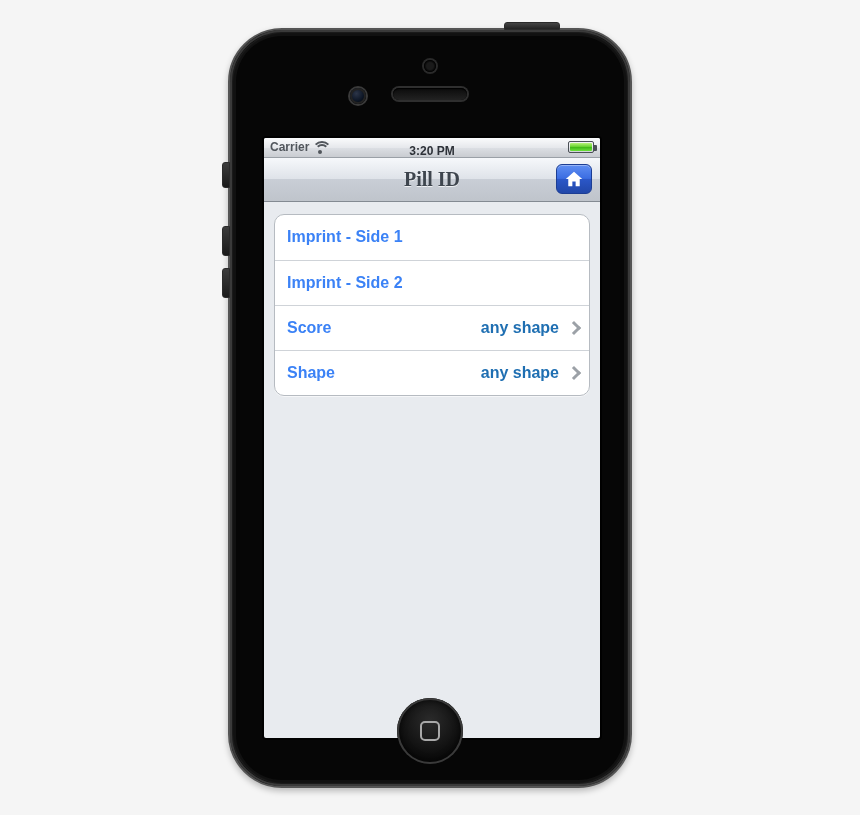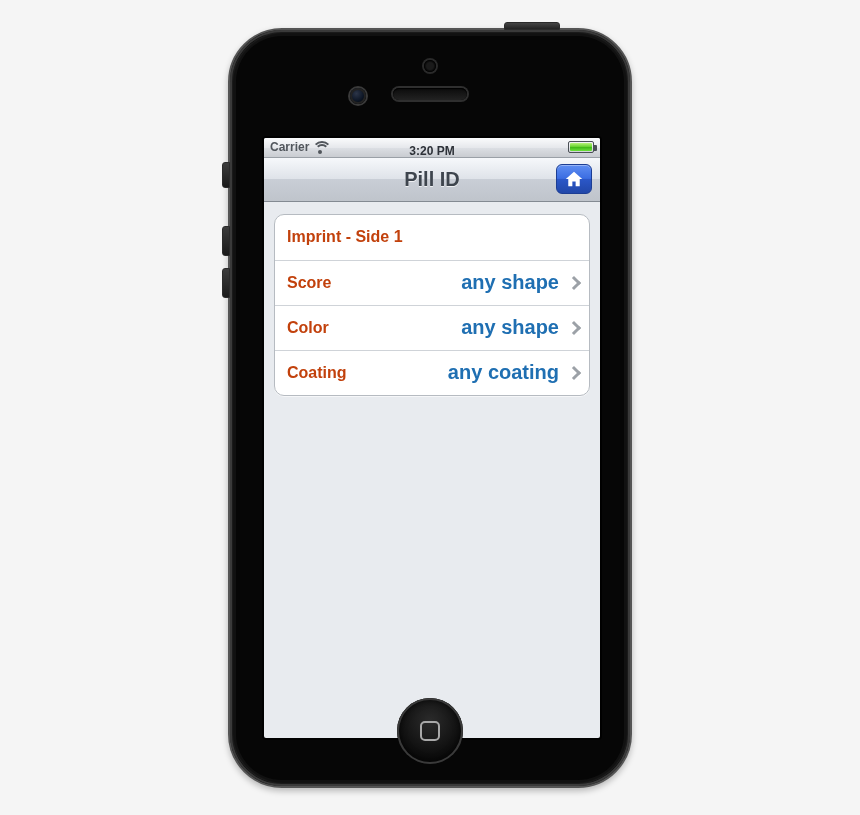--- a/index.html
+++ b/index.html
@@ -117,20 +117,21 @@
     background: linear-gradient(#b8f27a 0%, #61d12a 50%, #3fb516 51%, #6be23a 100%);
   }
 
   
   .navbar {
     height:44px;
     background: linear-gradient(#f6f8fb 0%, #dfe3e9 48%, #c9ced6 50%, #bfc4cb 100%);
     border-bottom:1px solid #838a92;
     display:flex; align-items:center; justify-content:center;
     position:relative;
+    font-family:Liberation Serif, serif;
   }
   .navbar .title {
     font-size:20px; font-weight:bold; color:#3e454e;
     text-shadow: 0 1px 0 rgba(255,255,255,.7);
   }
   .nav-home {
     position:absolute; right:8px; top:50%; transform:translateY(-50%);
     width:36px; height:30px; border-radius:6px;
     background: linear-gradient(#5f8ef2 0%, #3b6de2 48%, #2b57c8 50%, #2147a9 100%);
     border:1px solid #1c3d93;
@@ -152,25 +153,25 @@
   }
   .row {
     height:45px;
     display:flex; align-items:center;
     padding:0 12px;
     border-top:1px solid #cfd3d8;
     position:relative;
   }
   .row:first-child { border-top:none; }
   .row .label {
-    font-size:16px; font-weight:bold; color:#c2410c;
+    font-size:16px; font-weight:bold; color:#3b82f6;
   }
   .row .value {
     margin-left:auto;
-    font-size:20px; font-weight:bold;
+    font-size:16px; font-weight:bold;
     color:#1f6fb2;
     margin-right:10px;
   }
   .chevron {
     width:10px; height:10px;
     border-top:3px solid #9ca1a7;
     border-right:3px solid #9ca1a7;
     transform: rotate(45deg);
     margin-right:-2px;
   }
@@ -212,32 +213,30 @@
         </svg>
       </div>
     </div>
 
     <div class="content">
       <div class="table" id="table">
           <div class="row">
             <span class="label">Imprint - Side 1</span>
           </div>
           <div class="row">
+            <span class="label">Imprint - Side 2</span>
+          </div>
+          <div class="row">
             <span class="label">Score</span>
             <span class="value">any shape</span>
             <span class="chevron"></span>
           </div>
           <div class="row">
-            <span class="label">Color</span>
+            <span class="label">Shape</span>
             <span class="value">any shape</span>
-            <span class="chevron"></span>
-          </div>
-          <div class="row">
-            <span class="label">Coating</span>
-            <span class="value">any coating</span>
             <span class="chevron"></span>
           </div>
         </div>
     </div>
 
   </div>
 
   <div class="home-btn">
     <div class="sq"></div>
   </div>

